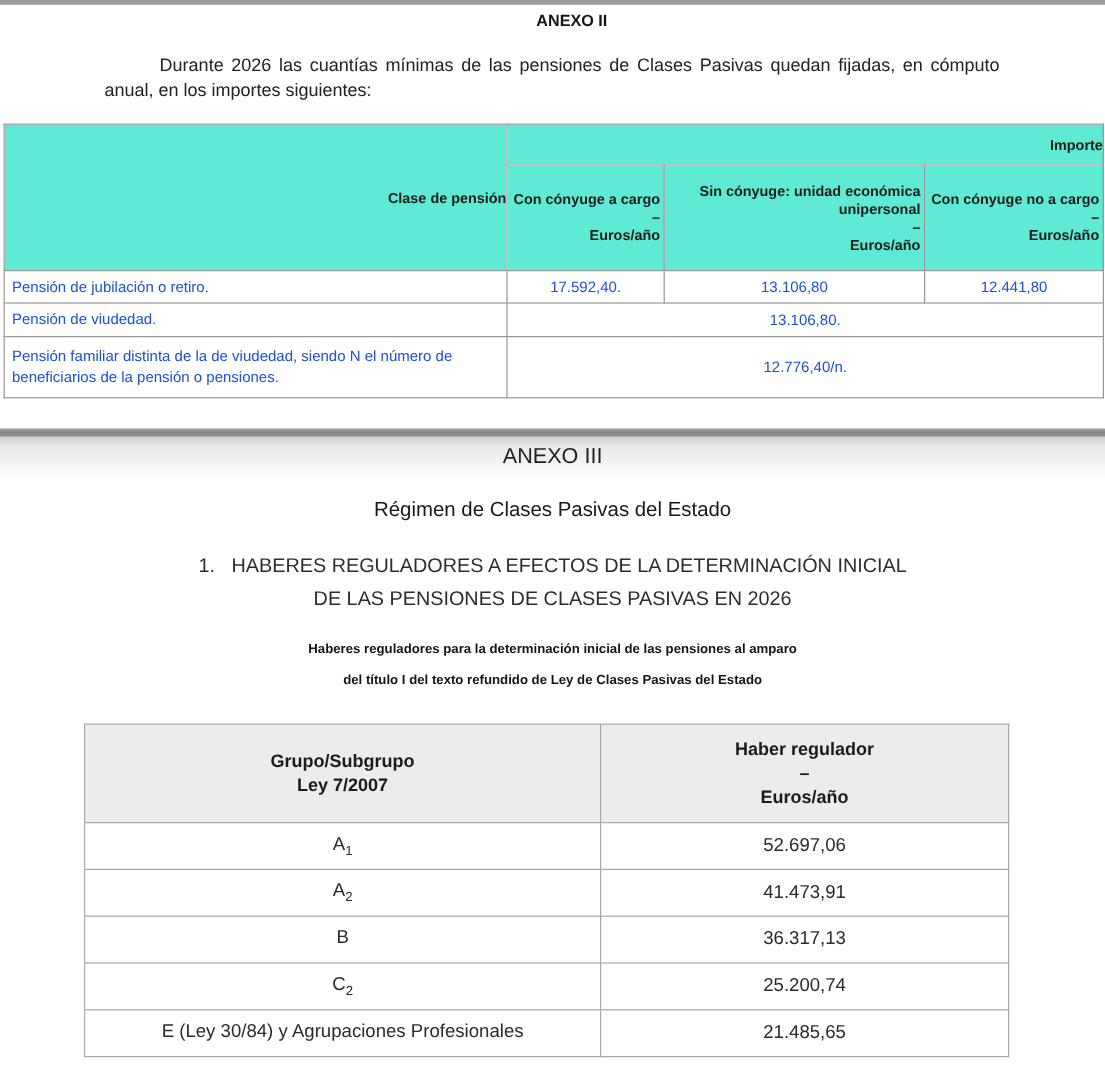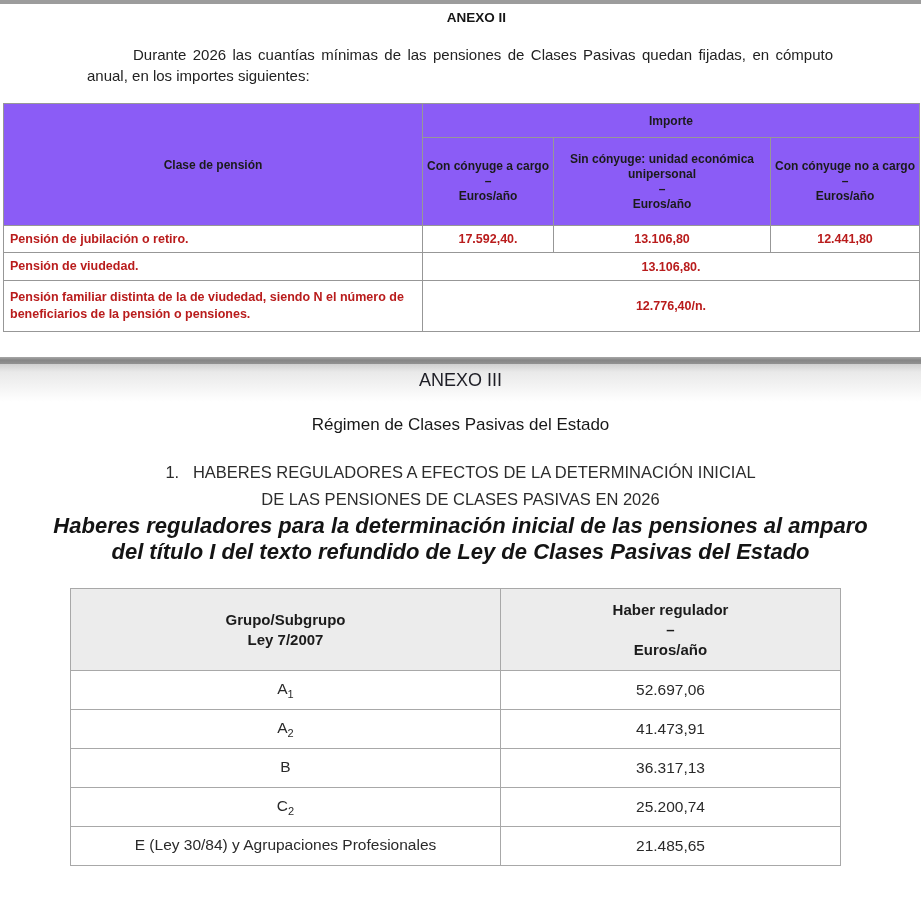--- a/index.html
+++ b/index.html
@@ -20,27 +20,27 @@
     margin: 18px 88px 0 87px;
     font-size: 15px; line-height: 21px;
     text-align: justify; text-indent: 46px; color: #222;
   }
   table.t1 {
     border-collapse: collapse; table-layout: fixed;
     margin: 17px 0 0 3px; width: 916px;
   }
   .t1 th, .t1 td { border: 1px solid #979797; overflow: hidden; }
   .t1 th {
-    background: #8b5cf6; font-weight: bold; font-size: 12px;
-    text-align: center; vertical-align: middle; color: #1b1b1b;
+    background: #5eead4; font-weight: bold; font-size: 12px;
+    text-align: right; vertical-align: middle; color: #1b1b1b;
   }
   .t1 tr.hr1 th { height: 34px; }
   .t1 tr.hr2 th { height: 88px; line-height: 15px; padding: 2px 3px; }
   .pre { white-space: pre-line; }
-  .t1 td { font-size: 12.5px; vertical-align: middle; color: #b91c1c; font-weight: bold; }
+  .t1 td { font-size: 12.5px; vertical-align: middle; color: #1d4ed8; }
   .t1 td.lbl { text-align: left; padding: 2px 8px 2px 6px; line-height: 17px; }
   .t1 td.val { text-align: center; }
   .t1 tr.br1 td { height: 27px; }
   .t1 tr.br2 td { height: 28px; }
   .t1 tr.br3 td { height: 51px; }
 
   
   .pagebreak {
     margin-top: 25px; height: 7px; width: 100%;
     background: linear-gradient(180deg, #a8a8a8 0%, #858585 45%, #919191 100%);
@@ -57,22 +57,22 @@
   }
   .regimen-heading {
     margin-top: 25px; text-align: center;
     font-size: 17px; font-weight: normal; color: #181818;
   }
   .section1 {
     margin-top: 24px; text-align: center;
     font-size: 16.5px; line-height: 27px; color: #2c2c2c;
   }
   .table-title {
-    margin-top: 0; text-align: center;
-    font-size: 22px; font-weight: bold; line-height: 26px; color: #141414; font-style: italic;
+    margin-top: 15px; text-align: center;
+    font-size: 11px; font-weight: bold; line-height: 26px; color: #141414;
   }
   table.t2 {
     border-collapse: collapse; table-layout: fixed;
     margin: 23px 0 0 70px; width: 770px;
   }
   .t2 th, .t2 td { border: 1px solid #a8a8a8; }
   .t2 th {
     background: #ececec; font-weight: bold; font-size: 15px;
     height: 82px; text-align: center; vertical-align: middle;
     line-height: 20px; color: #1b1b1b;

